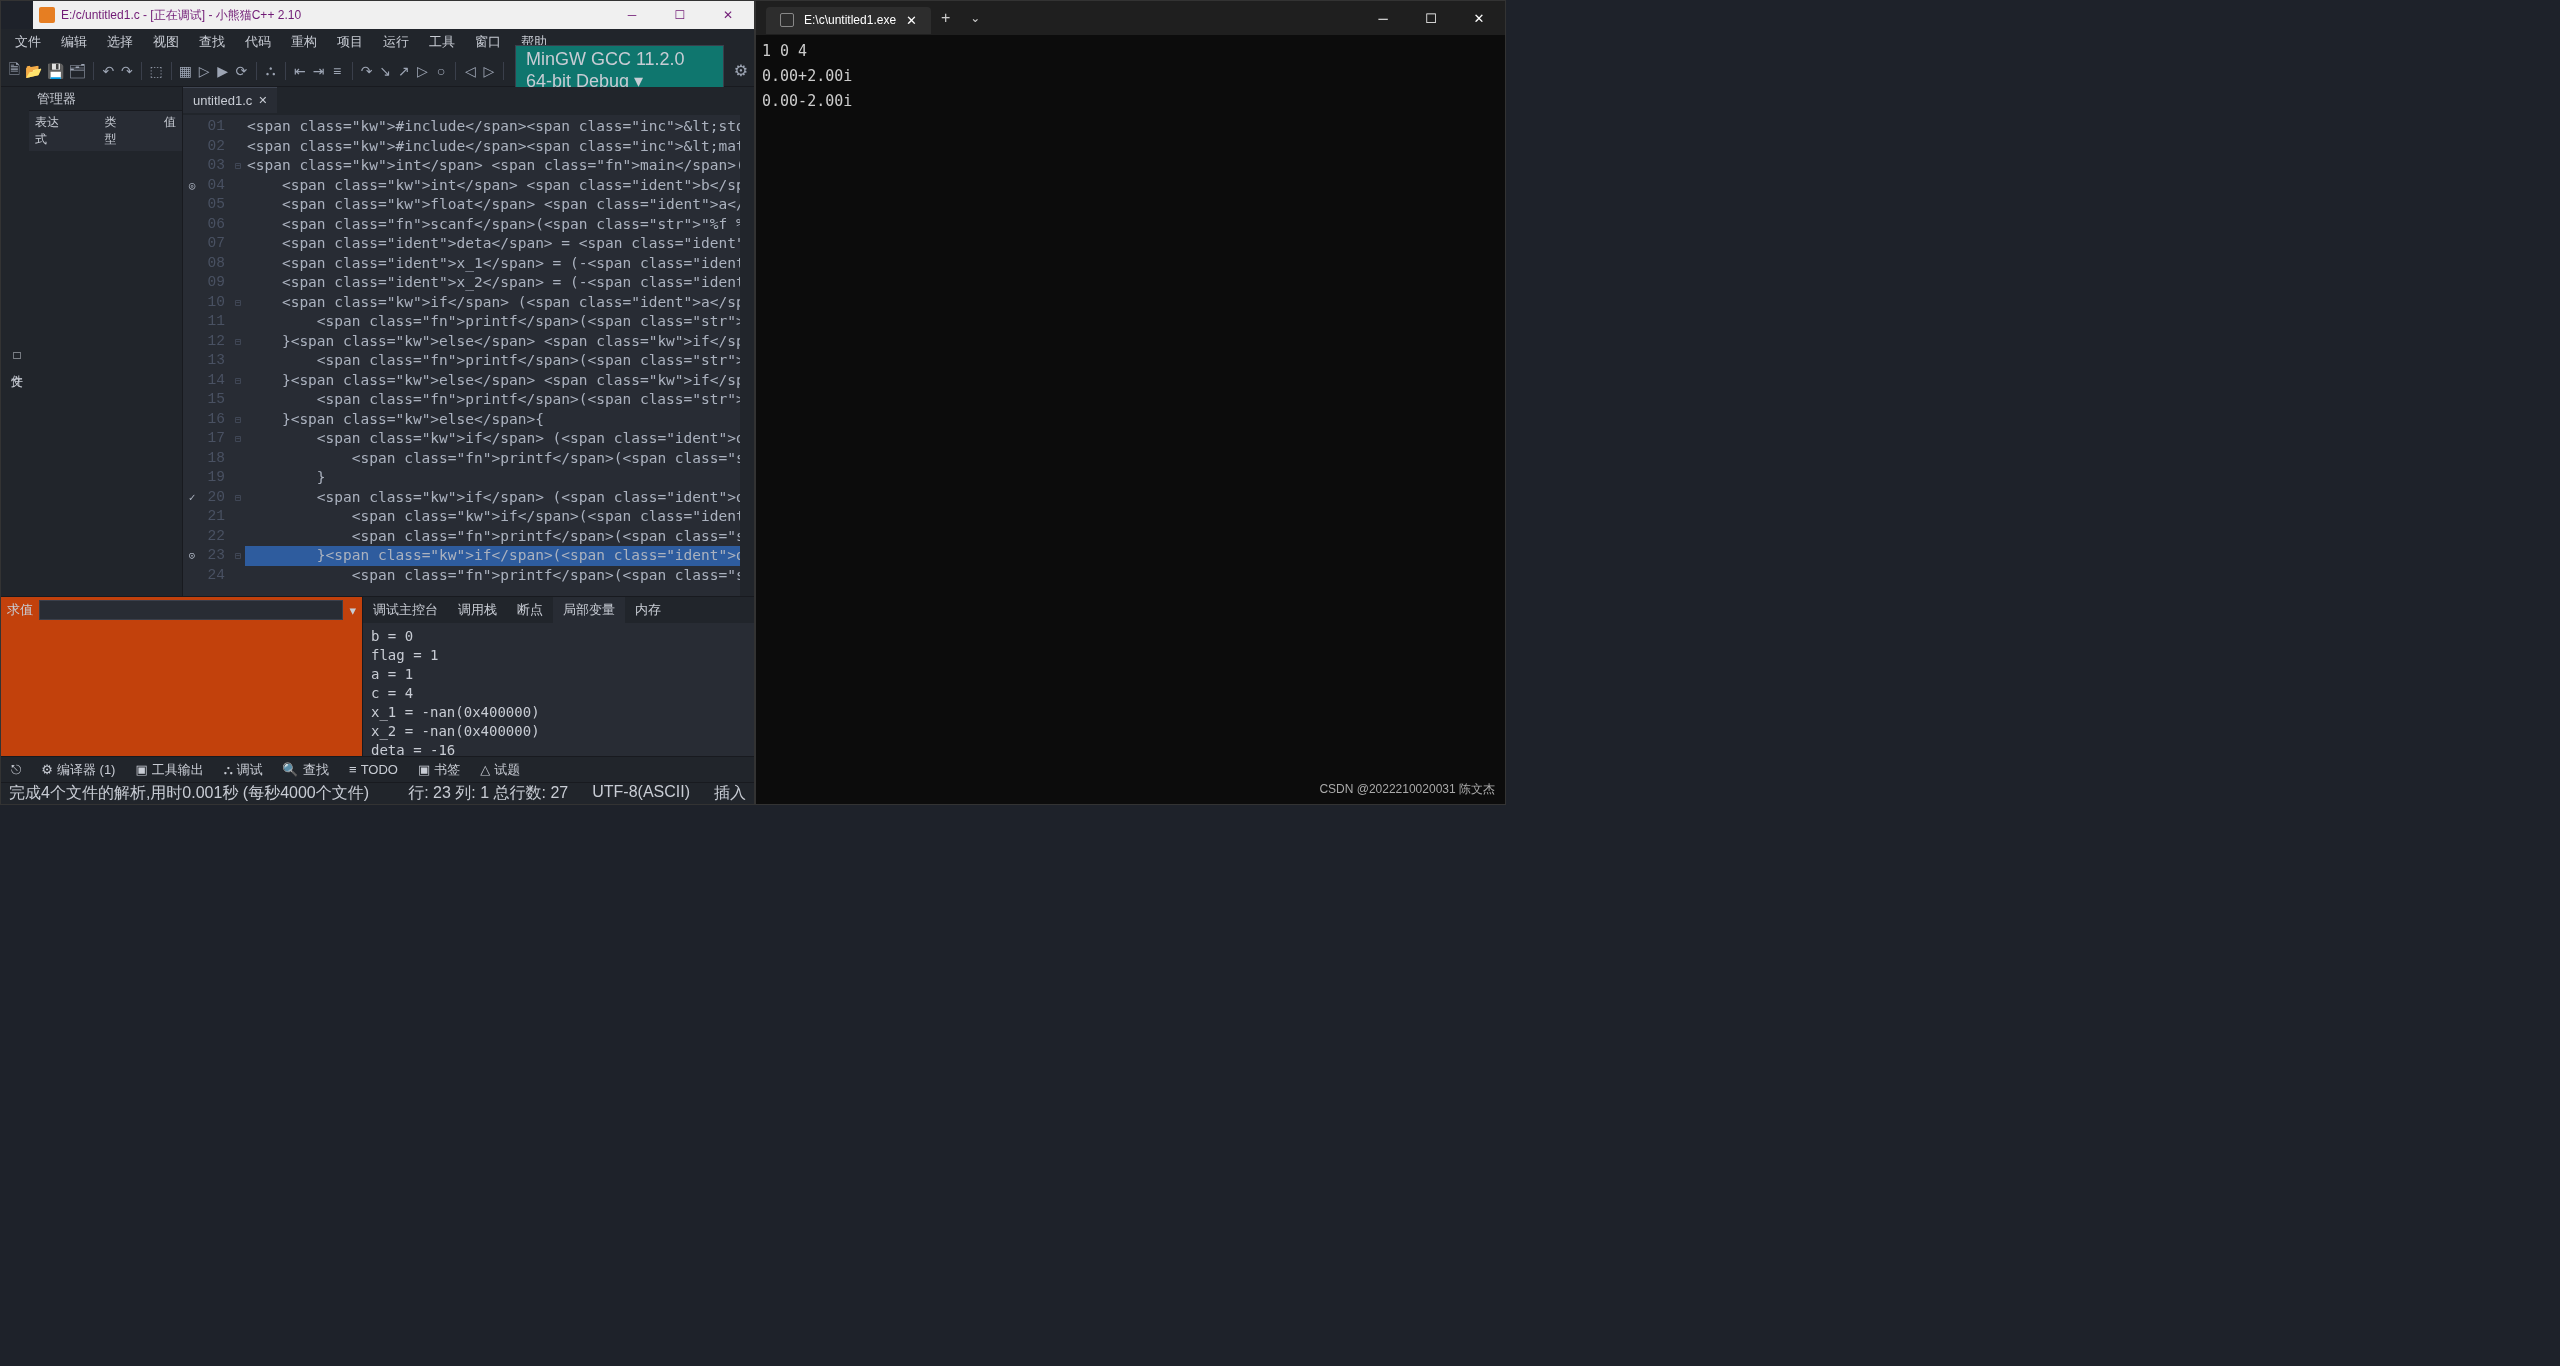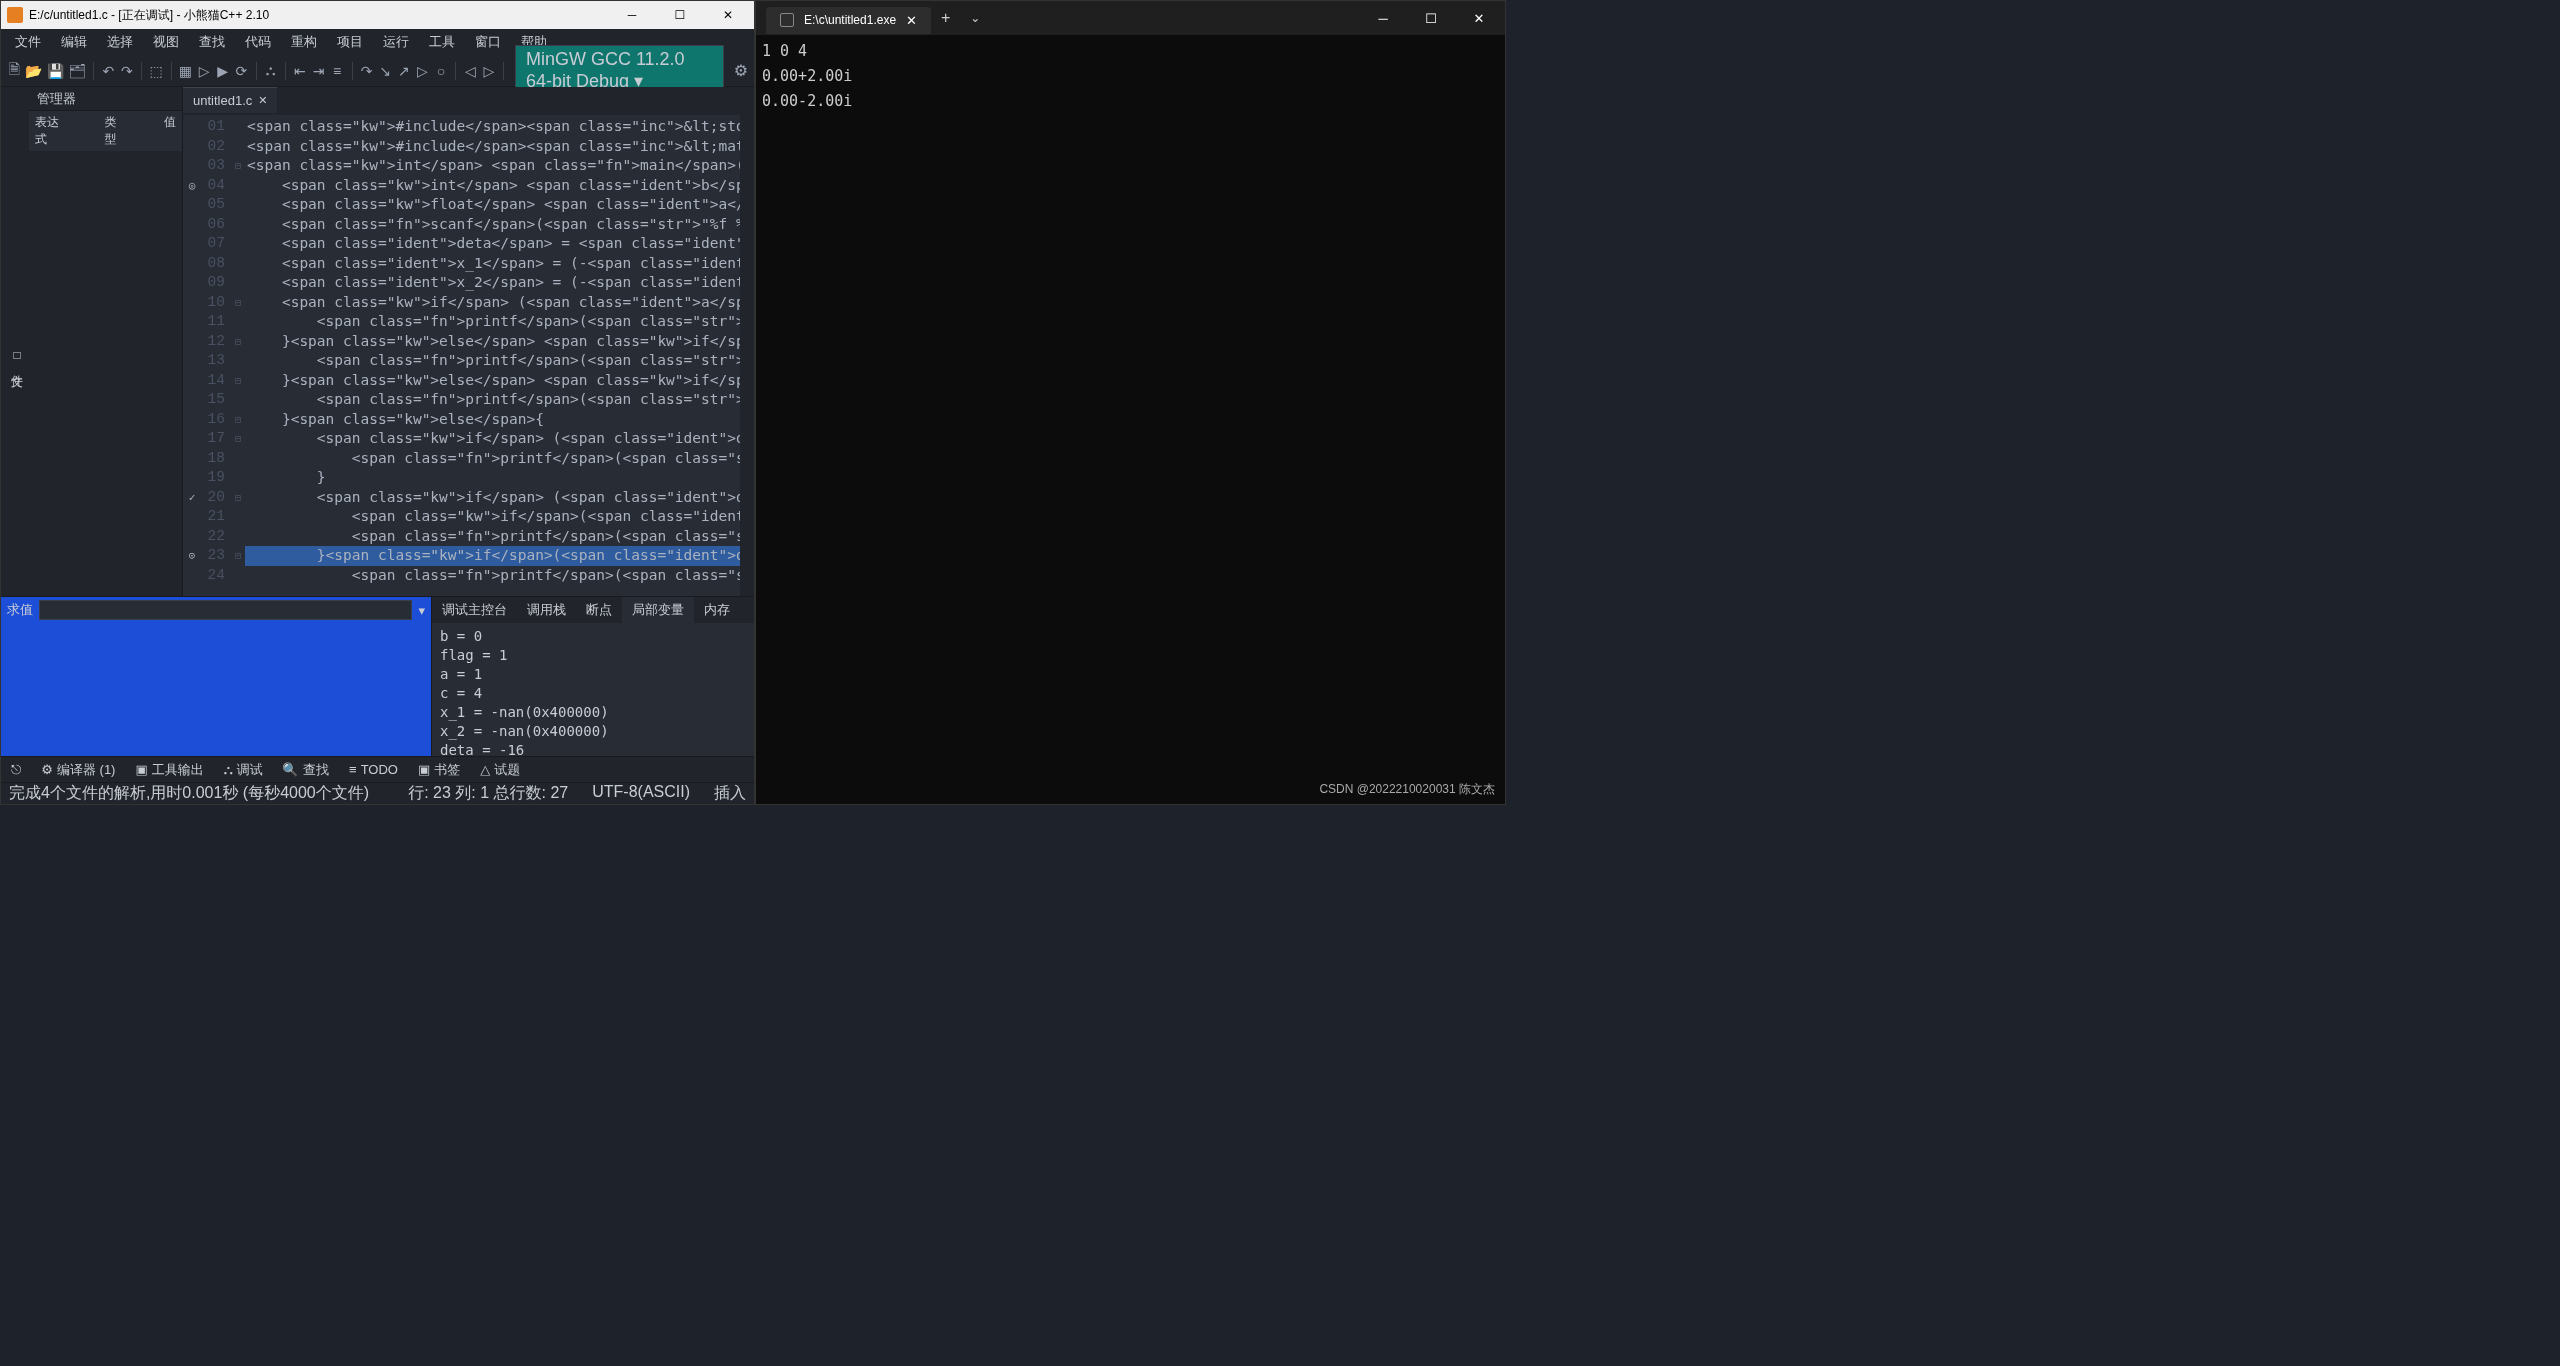--- a/index.html
+++ b/index.html
@@ -17,26 +17,27 @@
   width: 755px;
   height: 805px;
   display: flex;
   flex-direction: column;
   background: #1e222a;
   border: 1px solid #333;
 }
 .titlebar {
   height: 28px;
   background: #f0f0f0;
-  color: #000000;
+  color: #701a75;
   display: flex;
   align-items: center;
   padding: 0 6px;
   font-size: 12px;
   justify-content: space-between;
+  margin-left: 32px;
 }
 .titlebar-left { display: flex; align-items: center; gap: 6px; }
 .titlebar-icon { width: 16px; height: 16px; background: #e67e22; border-radius: 2px; }
 .win-controls { display: flex; gap: 8px; }
 .win-btn { width: 40px; height: 24px; display: flex; align-items: center; justify-content: center; cursor: pointer; }
 .menubar {
   height: 26px;
   background: #21252b;
   display: flex;
   align-items: center;
@@ -164,22 +165,22 @@
 }
 .code-lines > div { height: 19.5px; padding-left: 2px; }
 .hl-line { background: #2e5c9e; }
 .plain { color: #abb2bf; }
 .bottom-panels {
   height: 160px;
   display: flex;
   border-top: 1px solid #181a1f;
 }
 .eval-panel {
-  width: 431px;
-  background: #1d4ed8;
+  width: 362px;
+  background: #c2410c;
   border-right: 1px solid #181a1f;
 }
 .eval-header {
   height: 26px;
   display: flex;
   align-items: center;
   padding: 0 6px;
   gap: 6px;
   font-size: 13px;
 }

